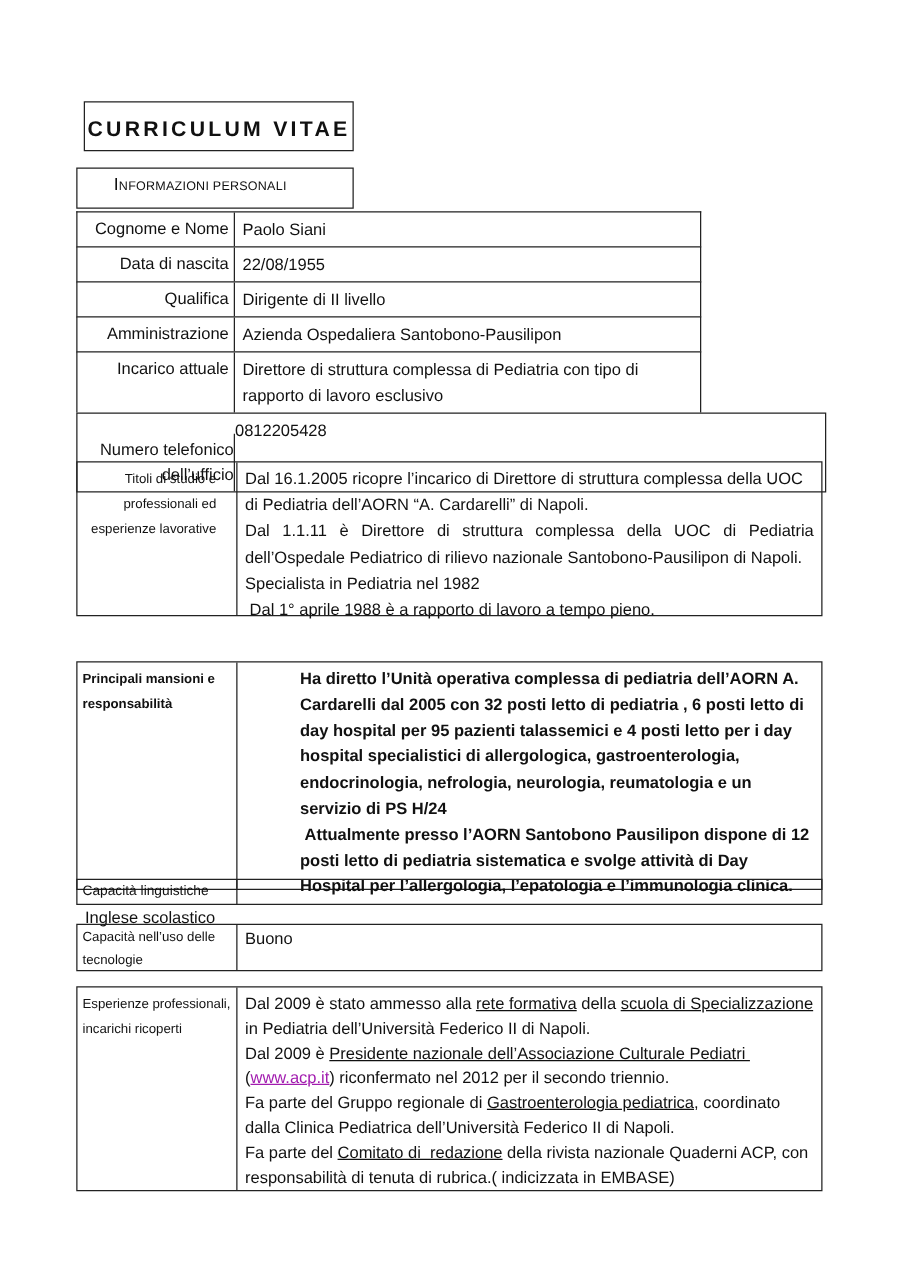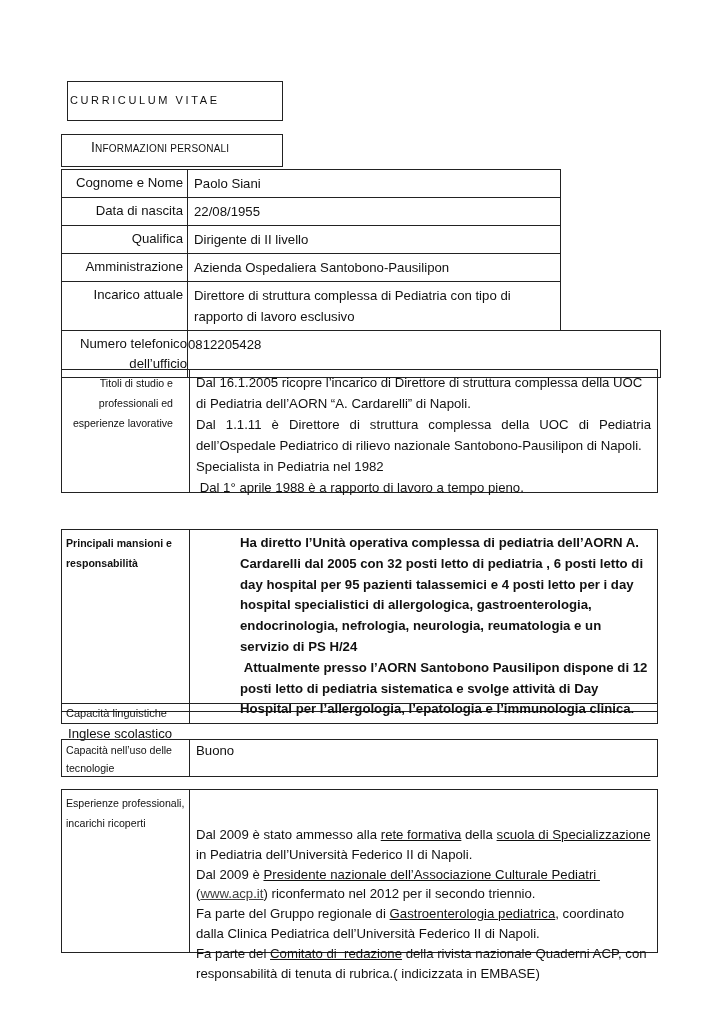--- a/index.html
+++ b/index.html
@@ -6,59 +6,59 @@
     body {
       width: 724px; height: 1024px; position: relative; overflow: hidden;
       font-family: "Liberation Sans", "DejaVu Sans", sans-serif;
       color: #111;
     }
     .abs { position: absolute; box-sizing: border-box; }
 
     .cv-title {
       left: 67px; top: 81px; width: 216px; height: 40px;
       border: 1px solid #222;
-      font-size: 11px; letter-spacing: 2.6px; padding: 12px 0 0 2px;
+      font-size: 17px; letter-spacing: 2.6px; padding: 12px 0 0 2px; font-weight: bold;
     }
     .info-title {
       left: 61px; top: 134px; width: 222px; height: 33px;
       border: 1px solid #222;
       padding: 4px 0 0 29px; font-size: 10px; letter-spacing: 0.2px;
     }
     .info-title .cap { font-size: 14px; }
 
     
     .ptable { left: 61px; top: 169px; width: 500px; }
     .prow { display: flex; border-left: 1px solid #222; border-right: 1px solid #222; border-top: 1px solid #222; }
     .prow:last-child { border-bottom: 1px solid #222; }
     .prow .lab { width: 126px; border-right: 1px solid #222; text-align: right; padding: 3px 4px 3px 0; font-size: 13.2px; line-height: 20px; box-sizing: border-box; }
     .prow .val { flex: 1; padding: 3px 6px; font-size: 13.2px; line-height: 21px; }
     .prow.short { width: 598px; }
-    .prow.phone .lab { padding-right: 0; }
+    .prow.phone .lab { padding-right: 0; margin-top: 16px; }
     .prow.phone .val { padding-left: 0; }
 
     .sec { display: flex; border: 1px solid #222; }
     .sec .lab { width: 128px; border-right: 1px solid #222; font-size: 10.6px; line-height: 20px; padding: 3px 4px; box-sizing: border-box; }
     .sec .lab.right { text-align: right; padding-right: 16px; }
     .sec .val { flex: 1; font-size: 13.2px; line-height: 21px; padding: 2px 6px 2px 6px; }
     .sec .val p { margin: 0; }
     .justify { text-align: justify; }
 
     .s-studi { left: 61px; top: 369px; width: 597px; height: 124px; }
     .s-mans { left: 61px; top: 529px; width: 597px; height: 183px; font-weight: bold; }
     .s-mans .val { line-height: 20.8px; padding-top: 3px; margin-left: 44px; }
     .s-ling { left: 61px; top: 703px; width: 597px; height: 21px; flex-direction: column; }
     .s-ling .lab { line-height: 16px; padding-top: 1px; font-size: 11px; }
     .s-ling .val { line-height: 18px; padding-top: 1px; }
     .s-tec { left: 61px; top: 739px; width: 597px; height: 38px; }
     .s-tec .lab { line-height: 18px; padding-top: 1px; }
     .s-tec .val { padding-top: 0px; }
     .s-esp { left: 61px; top: 789px; width: 597px; height: 164px; }
-    .s-esp .val { line-height: 19.8px; padding-top: 3px; padding-right: 4px; margin-top: 32px; }
+    .s-esp .val { line-height: 19.8px; padding-top: 3px; padding-right: 4px; }
     .u { text-decoration: underline; }
-    .link { color: #404040; text-decoration: underline; }
+    .link { color: #a21caf; text-decoration: underline; }
   </style>
 </head>
 <body>
 
 <div class="abs cv-title">CURRICULUM VITAE</div>
 
 <div class="abs info-title"><span class="cap">I</span><span>NFORMAZIONI PERSONALI</span></div>
 
 <div class="abs ptable">
   <div class="prow">

